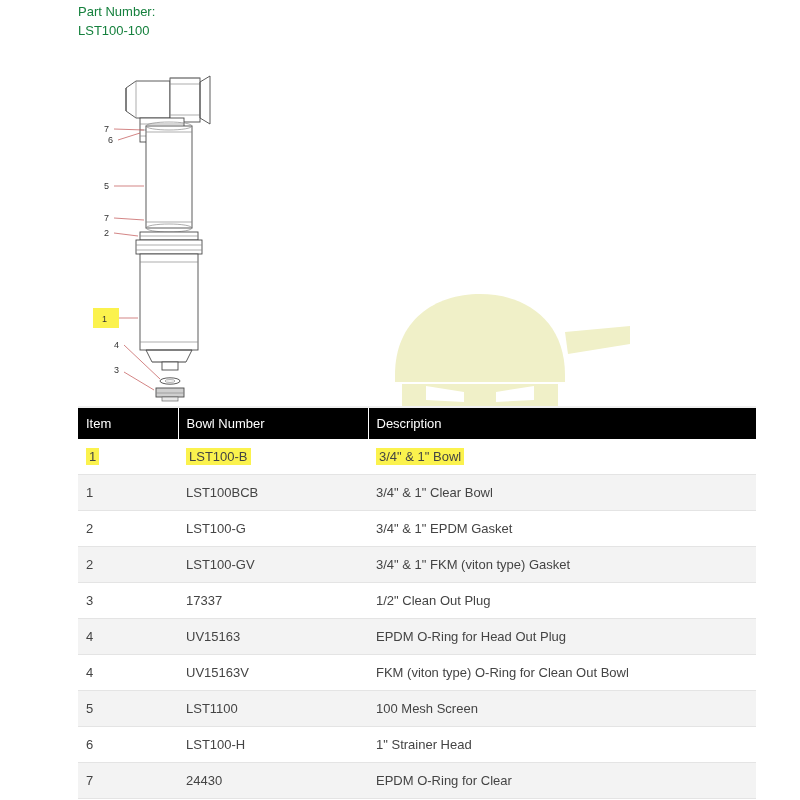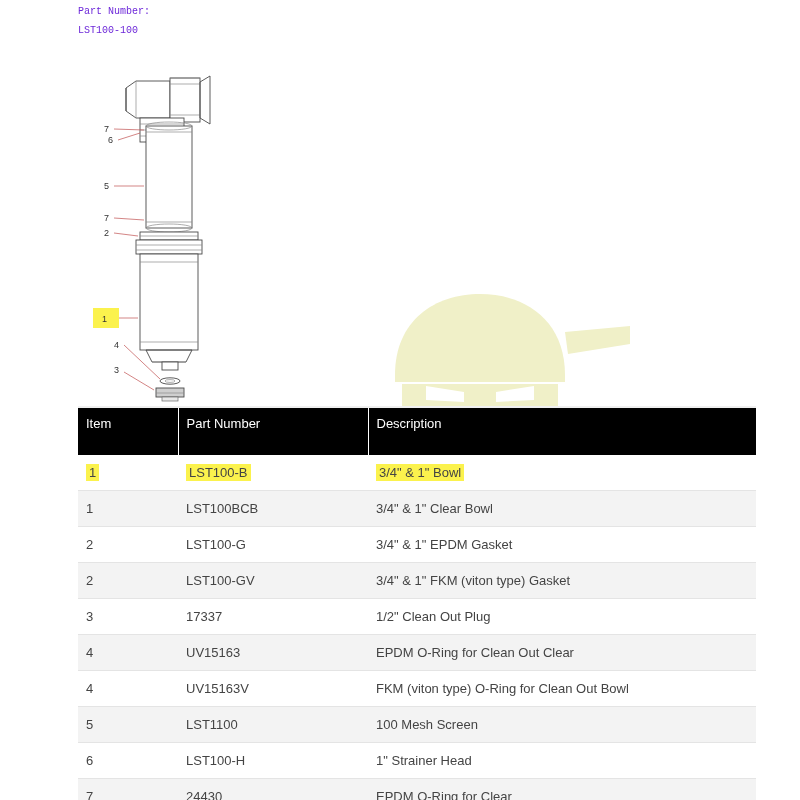--- a/index.html
+++ b/index.html
@@ -21,24 +21,23 @@
     left: 0; top: 0;
     width: 800px;
     height: 800px;
   }
 
   
   .part-header {
     position: absolute;
     left: 78px;
     top: 2px;
-    font-size: 10px;
-    color: #6d28d9;
+    font-size: 13px;
+    color: #15803d;
     line-height: 19px;
-    font-family: Liberation Mono, monospace;
   }
   .part-header div { white-space: nowrap; }
 
   
   .diagram {
     position: absolute;
     left: 78px;
     top: 40px;
     width: 680px;
     height: 368px;
@@ -78,21 +77,21 @@
     border-collapse: collapse;
     font-size: 13px;
     z-index: 8;
   }
   table.parts thead th {
     background: #000000;
     color: #ffffff;
     text-align: left;
     font-weight: normal;
     font-size: 13px;
-    padding: 8px 0 24px 8px;
+    padding: 8px 0 8px 8px;
     height: 14px;
     border-right: 1px solid #ffffff;
   }
   table.parts thead th:last-child { border-right: none; margin-top: 48px; }
   table.parts tbody td {
     padding: 10px 0 10px 8px;
     border-bottom: 1px solid #e4e4e4;
     color: #444444;
     vertical-align: middle;
   }
@@ -221,21 +220,21 @@
 
   <table class="parts">
     <colgroup>
         <col class="c1">
         <col class="c2">
         <col class="c3">
       </colgroup>
     <thead>
       <tr>
         <th>Item</th>
-        <th>Part Number</th>
+        <th>Bowl Number</th>
         <th>Description</th>
       </tr>
     </thead>
     <tbody>
         <tr class="hl">
           <td><span class="hl-mark">1</span></td>
           <td><span class="hl-mark">LST100-B</span></td>
           <td><span class="hl-mark">3/4" &amp; 1" Bowl</span></td>
         </tr>
         <tr class="alt">
@@ -254,21 +253,21 @@
           <td>3/4" &amp; 1" FKM (viton type) Gasket</td>
         </tr>
         <tr class="plain">
           <td>3</td>
           <td>17337</td>
           <td>1/2" Clean Out Plug</td>
         </tr>
         <tr class="alt">
           <td>4</td>
           <td>UV15163</td>
-          <td>EPDM O-Ring for Clean Out Clear</td>
+          <td>EPDM O-Ring for Head Out Plug</td>
         </tr>
         <tr class="plain">
           <td>4</td>
           <td>UV15163V</td>
           <td>FKM (viton type) O-Ring for Clean Out Bowl</td>
         </tr>
         <tr class="alt">
           <td>5</td>
           <td>LST1100</td>
           <td>100 Mesh Screen</td>

